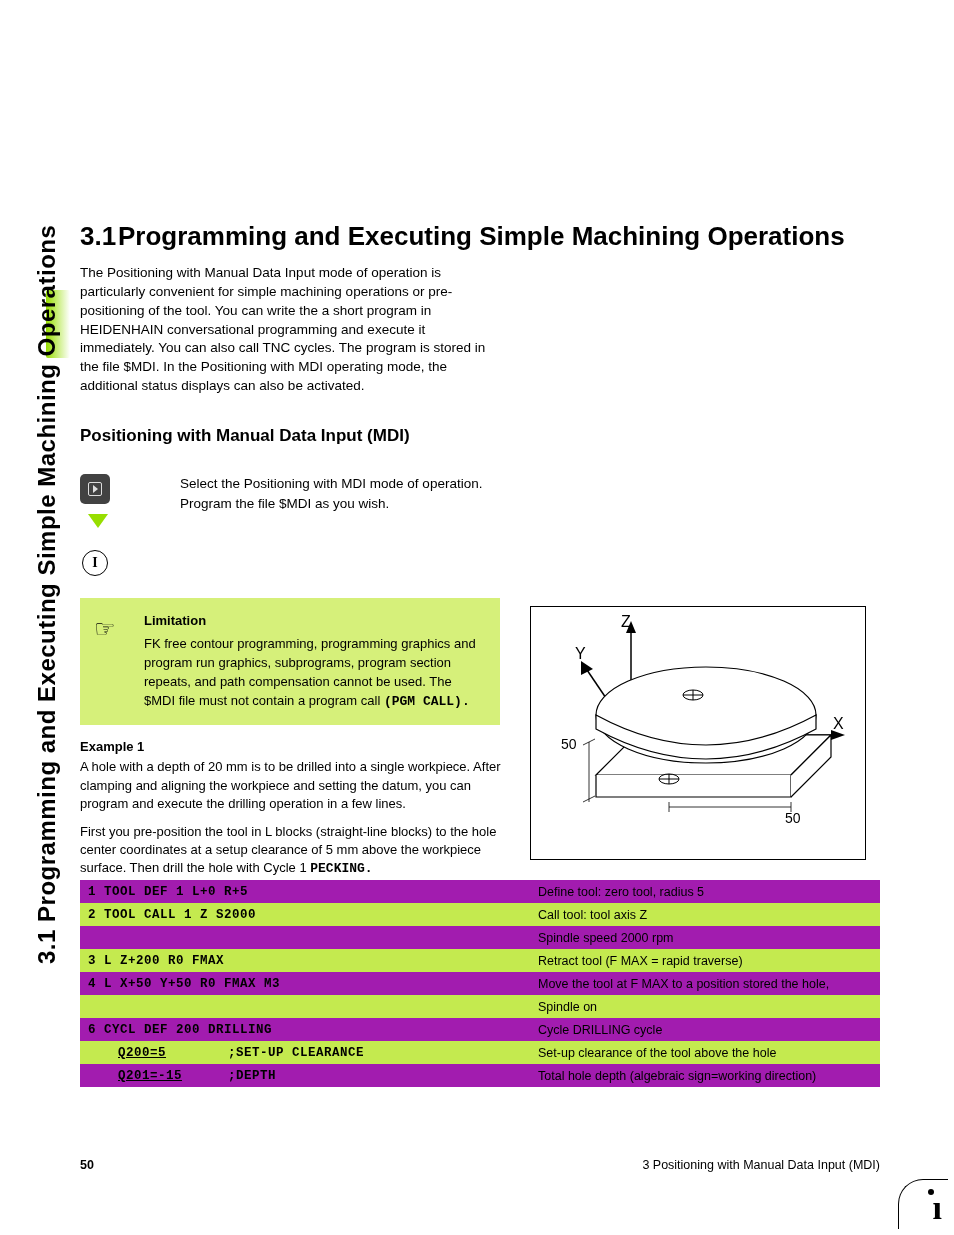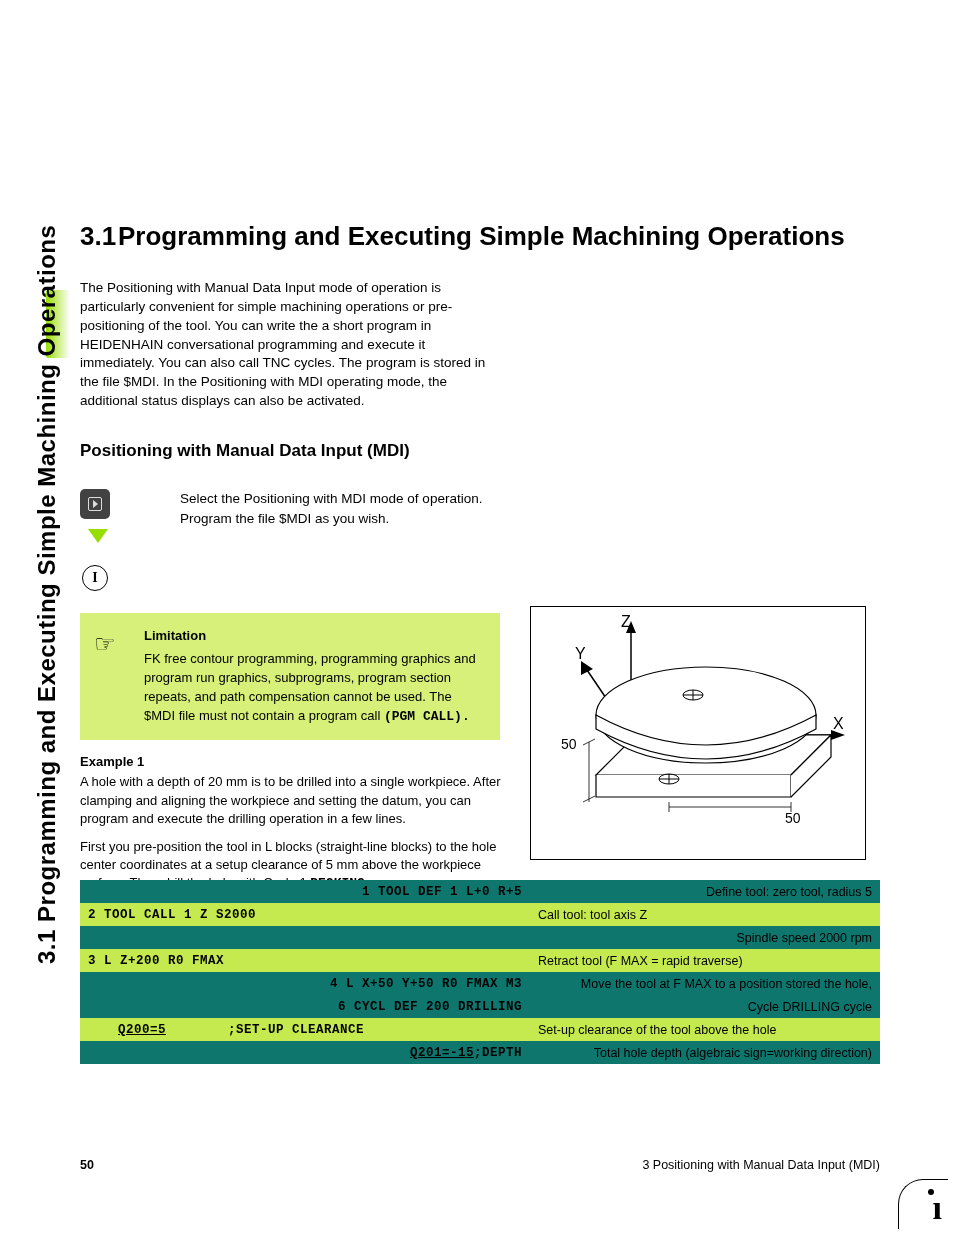--- a/index.html
+++ b/index.html
@@ -19,21 +19,21 @@
   .vtab-glow {
     position: absolute;
     left: 46px; top: 290px;
     width: 24px; height: 68px;
     background: linear-gradient(90deg, #97de00 0%, rgba(151,222,0,0) 100%);
     border-radius: 2px;
   }
 
   .content { position: absolute; left: 80px; top: 222px; width: 800px; }
 
-  h1.title { font-size: 26px; font-weight: bold; line-height: 1.15; margin-bottom: 27px; }
+  h1.title { font-size: 26px; font-weight: bold; line-height: 1.15; margin-bottom: 12px; }
   .title .num { display: inline-block; width: 38px; }
 
   .intro { font-size: 13.5px; line-height: 1.4; width: 420px; margin-bottom: 30px; }
 
   h2.sub { font-size: 17px; font-weight: bold; margin-bottom: 28px; }
 
   .step-row { display: flex; align-items: flex-start; margin-bottom: 22px; }
   .step-icon { width: 100px; flex: 0 0 100px; }
   .step-text { font-size: 13.5px; line-height: 1.45; width: 330px; }
 
@@ -78,21 +78,21 @@
   .diagram {
     position: absolute; left: 530px; top: 606px;
     width: 336px; height: 254px; border: 1px solid #000;
   }
 
   
   .code-table { position: absolute; left: 80px; top: 880px; width: 800px; border-collapse: collapse; }
   .code-table td { font-size: 12.5px; padding: 4.5px 8px; vertical-align: top; }
   .code-table td.code { font-family: "Courier New", monospace; font-weight: bold; letter-spacing: 0.5px; width: 450px; }
   .code-table tr.g td { background: #c4ea4f; }
-  .code-table tr.w td { background: #0f766e; text-align: right; }
+  .code-table tr.w td { background: #a21caf; }
   .indent { padding-left: 30px; display:inline-block; }
   .pad2 { display:inline-block; width:110px;text-decoration:underline; }
 
   .footer { position: absolute; left: 80px; top: 1158px; width: 800px; display: flex; justify-content: space-between; font-size: 12.5px; }
   .footer .pg { font-weight: bold; }
 
   .info-corner {
     position: absolute; right: 6px; bottom: 6px;
     width: 50px; height: 50px; border: 1.5px solid #000; border-right: none; border-bottom: none;
     border-radius: 50% 0 0 0;
@@ -206,20 +206,24 @@
           <td>Spindle speed 2000 rpm</td>
         </tr>
         <tr class="g">
           <td class="code">3 L Z+200 R0 FMAX</td>
           <td>Retract tool (F MAX = rapid traverse)</td>
         </tr>
         <tr class="w">
           <td class="code">4 L X+50 Y+50 R0 FMAX M3</td>
           <td>Move the tool at F MAX to a position stored the hole,</td>
         </tr>
+        <tr class="g">
+          <td class="code"></td>
+          <td>Spindle on</td>
+        </tr>
         <tr class="w">
           <td class="code">6 CYCL DEF 200 DRILLING</td>
           <td>Cycle DRILLING cycle</td>
         </tr>
         <tr class="g">
           <td class="code"><span class="indent"><span class="pad2">Q200=5</span><span>;SET-UP CLEARANCE</span></span></td>
           <td>Set-up clearance of the tool above the hole</td>
         </tr>
         <tr class="w">
           <td class="code"><span class="indent"><span class="pad2">Q201=-15</span><span>;DEPTH</span></span></td>

